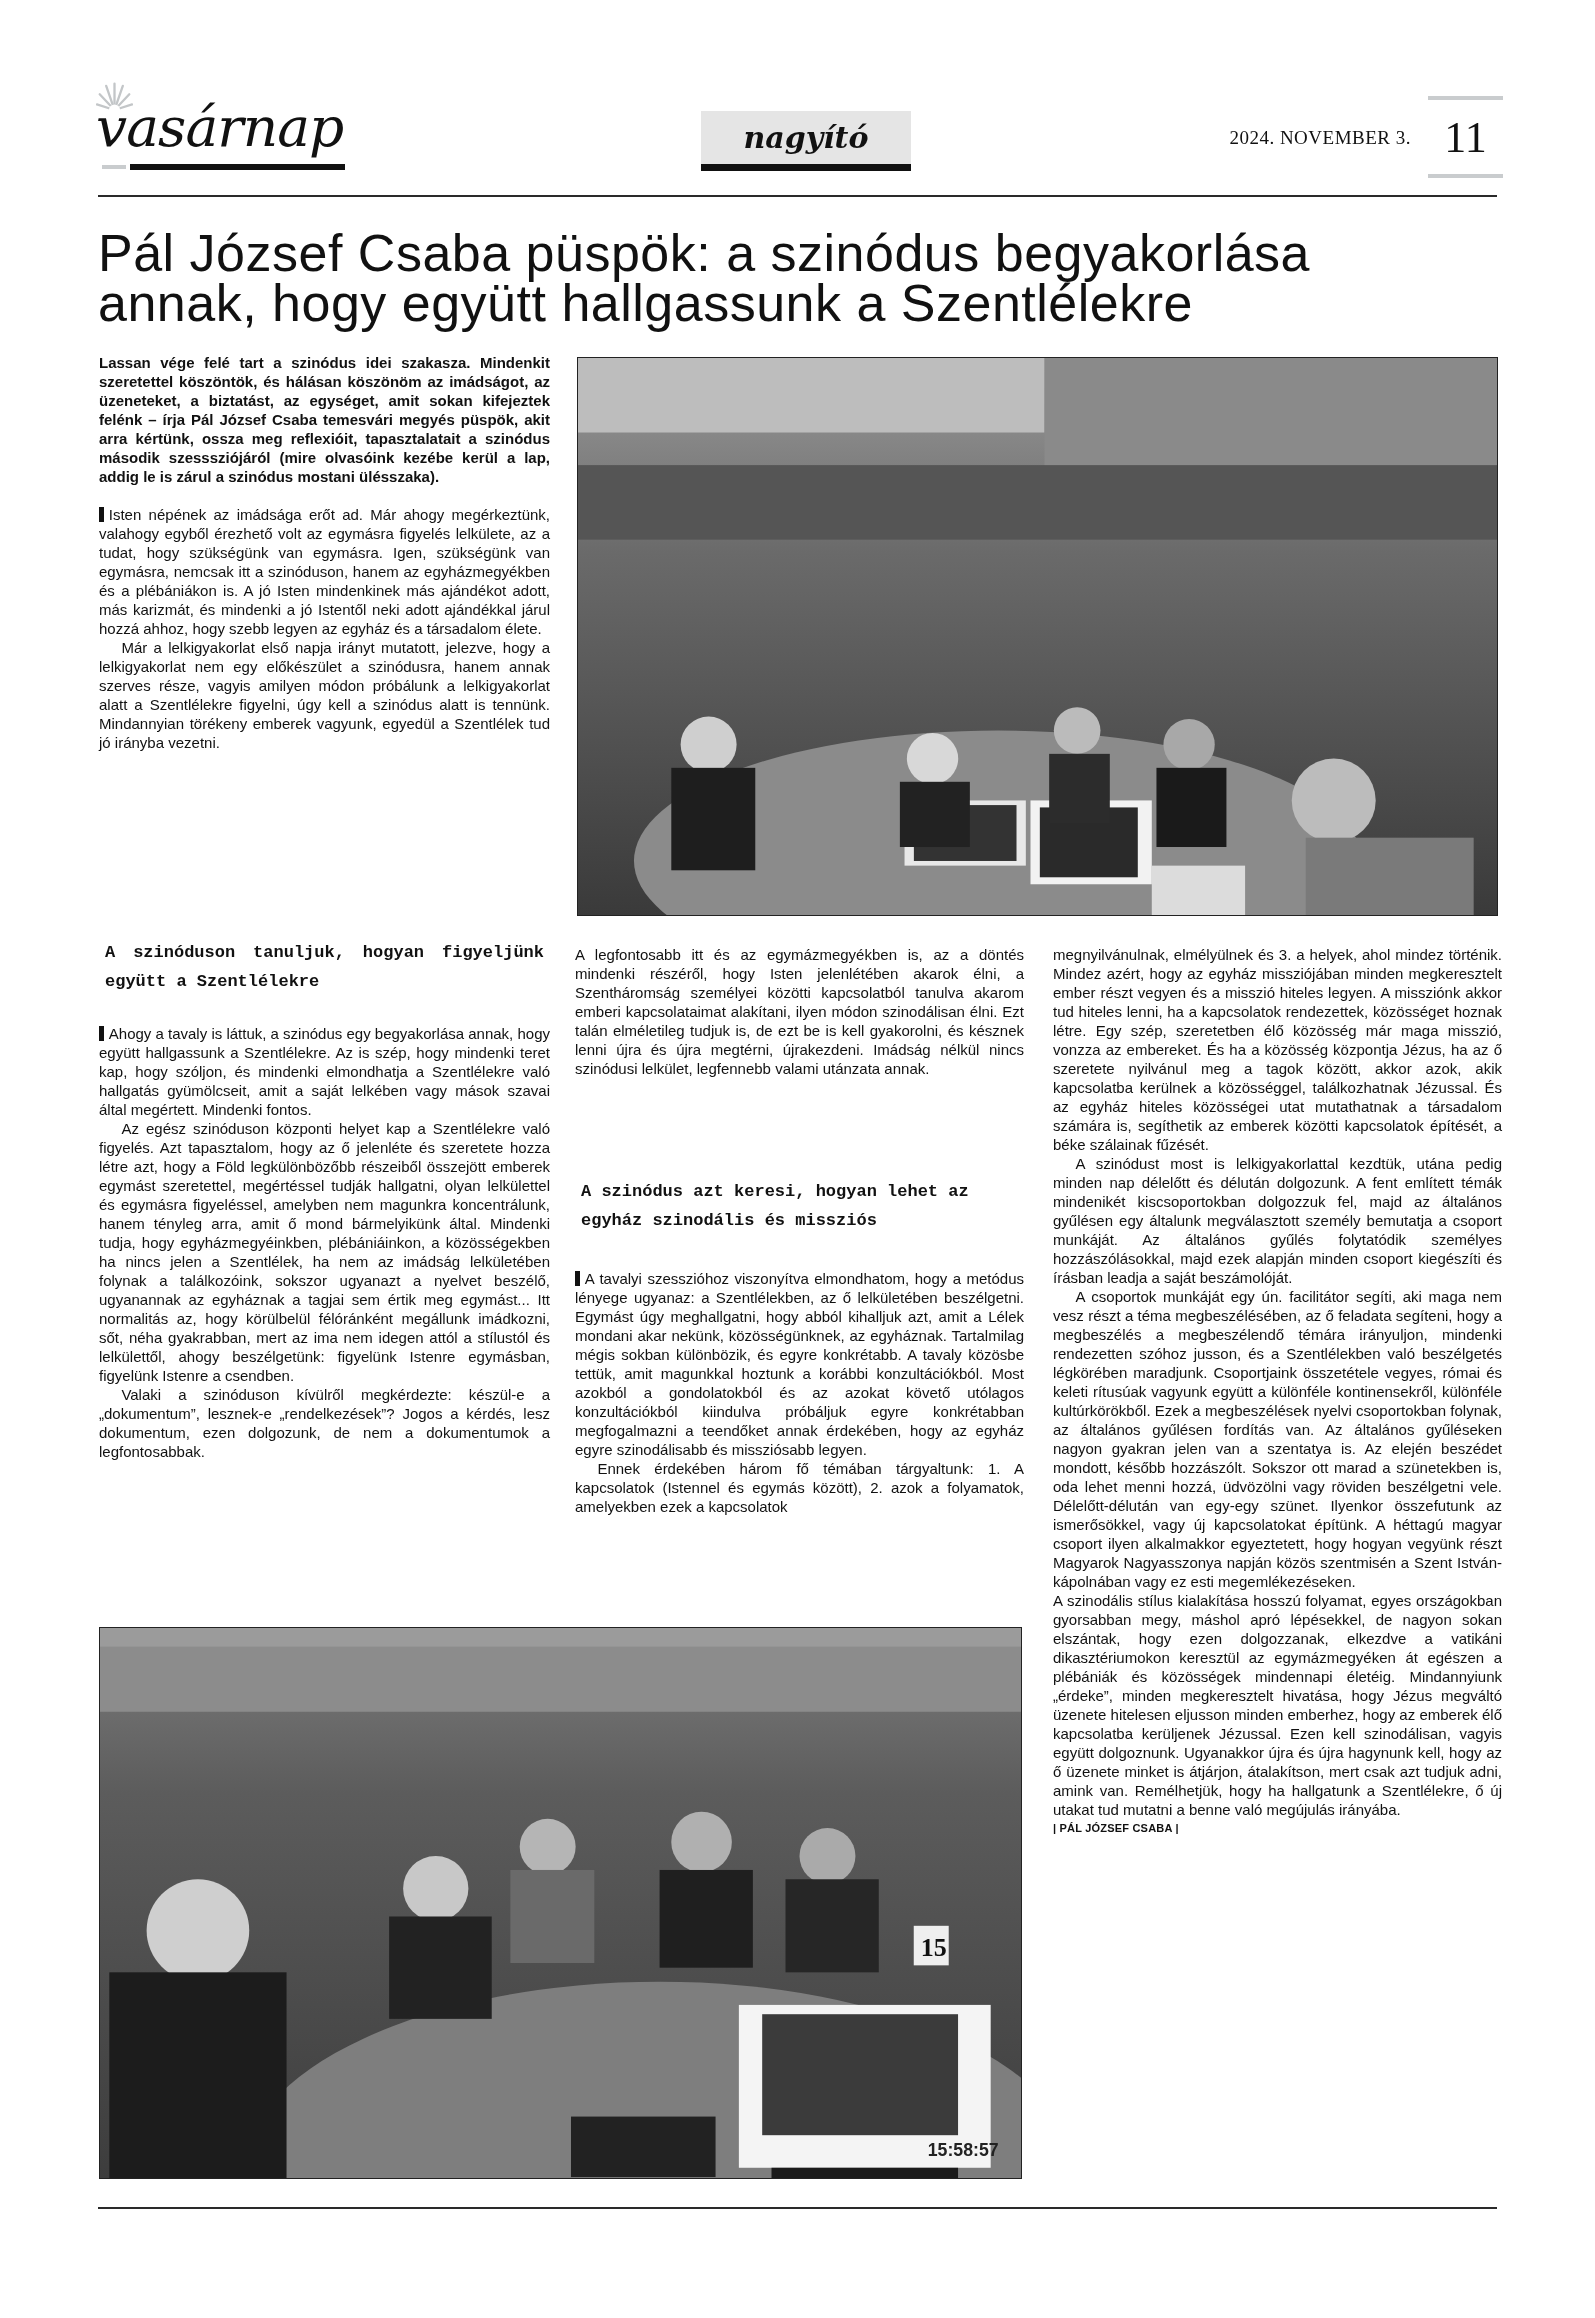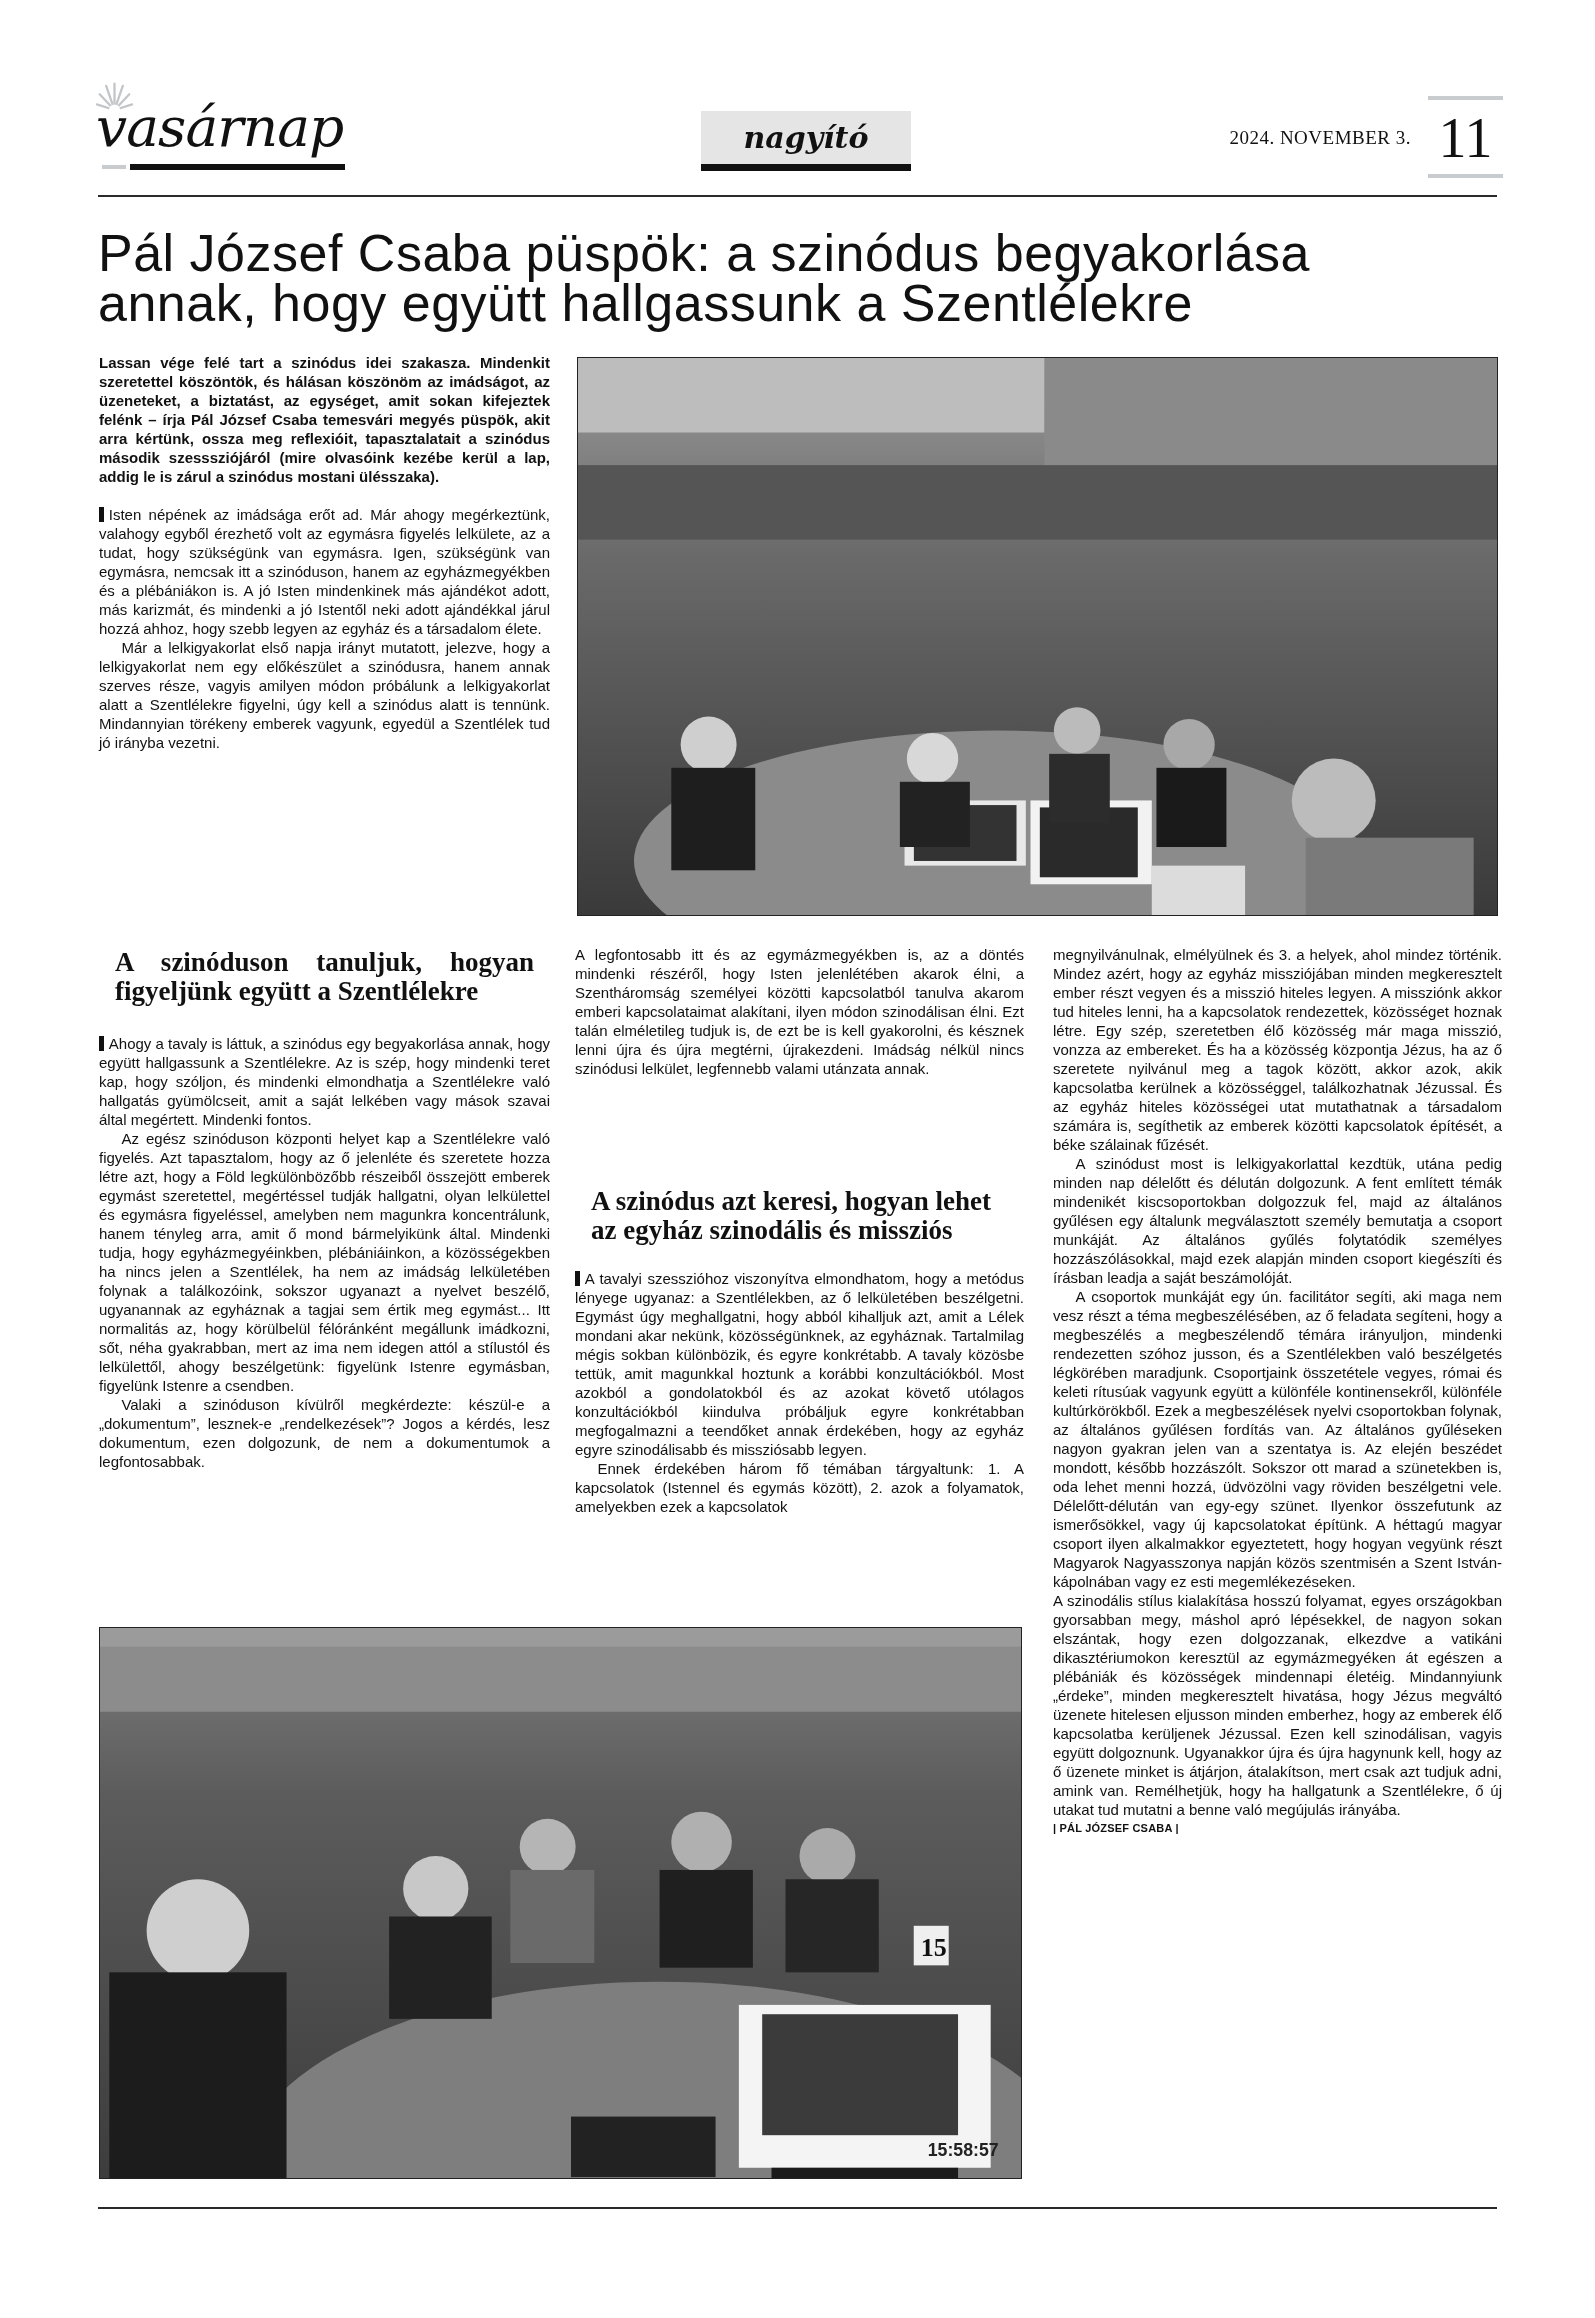--- a/index.html
+++ b/index.html
@@ -13,35 +13,35 @@
   .logo-grey { position: absolute; left: 5.6px; top: 65px; width: 24px; height: 4.2px; background: #c9ccce; }
   .logo-bar { position: absolute; left: 34px; top: 64px; width: 215px; height: 5.6px; background: #111; }
 
   .section-box { left: 701px; top: 111px; width: 210px; height: 56px; background: #e5e5e5; }
   .section-label { position: absolute; left: 0; right: 0; top: 5.6px; text-align: center; font-family: "DejaVu Serif", serif; font-style: italic; font-weight: bold; font-size: 30px; line-height: 42px; }
   .section-bar { position: absolute; left: 0; right: 0; bottom: -3.7px; height: 6.5px; background: #111; }
 
   .date { left: 1196px; top: 126px; width: 215px; font-family: "Liberation Serif", serif; font-size: 19px; line-height: 23.4px; text-align: right; letter-spacing: 0.5px; }
   .pg-top { left: 1428px; top: 96px; width: 75px; height: 4.2px; background: #c9ccce; }
   .pg-bot { left: 1428px; top: 174px; width: 75px; height: 4.2px; background: #c9ccce; }
-  .pgnum { left: 1428px; top: 104px; width: 75px; text-align: center; font-family: "Liberation Serif", serif; font-size: 56px; line-height: 68px; }
+  .pgnum { left: 1428px; top: 104px; width: 75px; text-align: center; font-family: "Liberation Serif", serif; font-size: 44px; line-height: 68px; }
 
   .rule-top { left: 98px; top: 195px; width: 1399px; height: 2.3px; background: #2a2a2a; }
   .rule-bottom { left: 98px; top: 2207px; width: 1399px; height: 1.9px; background: #2a2a2a; }
 
   
   .title { left: 98px; top: 228px; width: 1379px; font-family: "Liberation Sans", sans-serif; font-weight: normal; font-size: 52px; line-height: 50px; letter-spacing: 0.5px; }
 
   
   .col { font-family: "Liberation Sans", sans-serif; font-size: 15px; line-height: 19px; text-align: justify; hyphens: manual; }
   .col p { margin: 0; }
   .col p.indent { text-indent: 22.4px; }
   .lead { font-weight: bold; }
   .marker { display: inline-block; width: 5.1px; height: 15px; background: #111; vertical-align: -1.9px; margin-right: 4.7px; }
-  .subhead { font-family: Liberation Serif, serif; font-weight: bold; font-size: 27px; line-height: 29px; margin: 16px; }
+  .subhead { font-family: Liberation Mono, monospace; font-weight: bold; font-size: 17px; line-height: 29px; margin: 6px; }
 
   .c1a { left: 99px; top: 353px; width: 451px; }
   .c1b { left: 99px; top: 932px; width: 451px; }
   .c2 { left: 575px; top: 945px; width: 449px; }
   .c2h { left: 575px; top: 1171px; width: 449px; }
   .c2b { left: 575px; top: 1269px; width: 449px; }
   .c3 { left: 1053px; top: 945px; width: 449px; }
 
   .byline { font-weight: bold; font-size: 11px; letter-spacing: 0.2px; }
 

